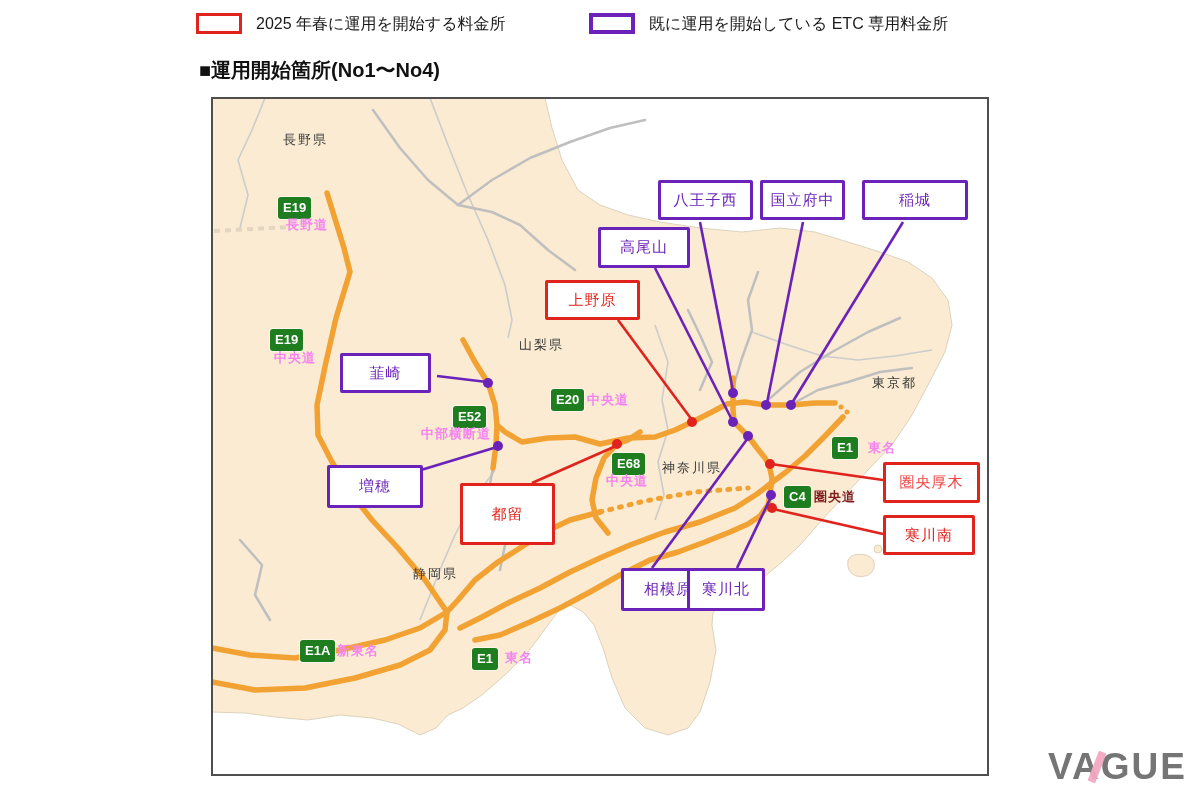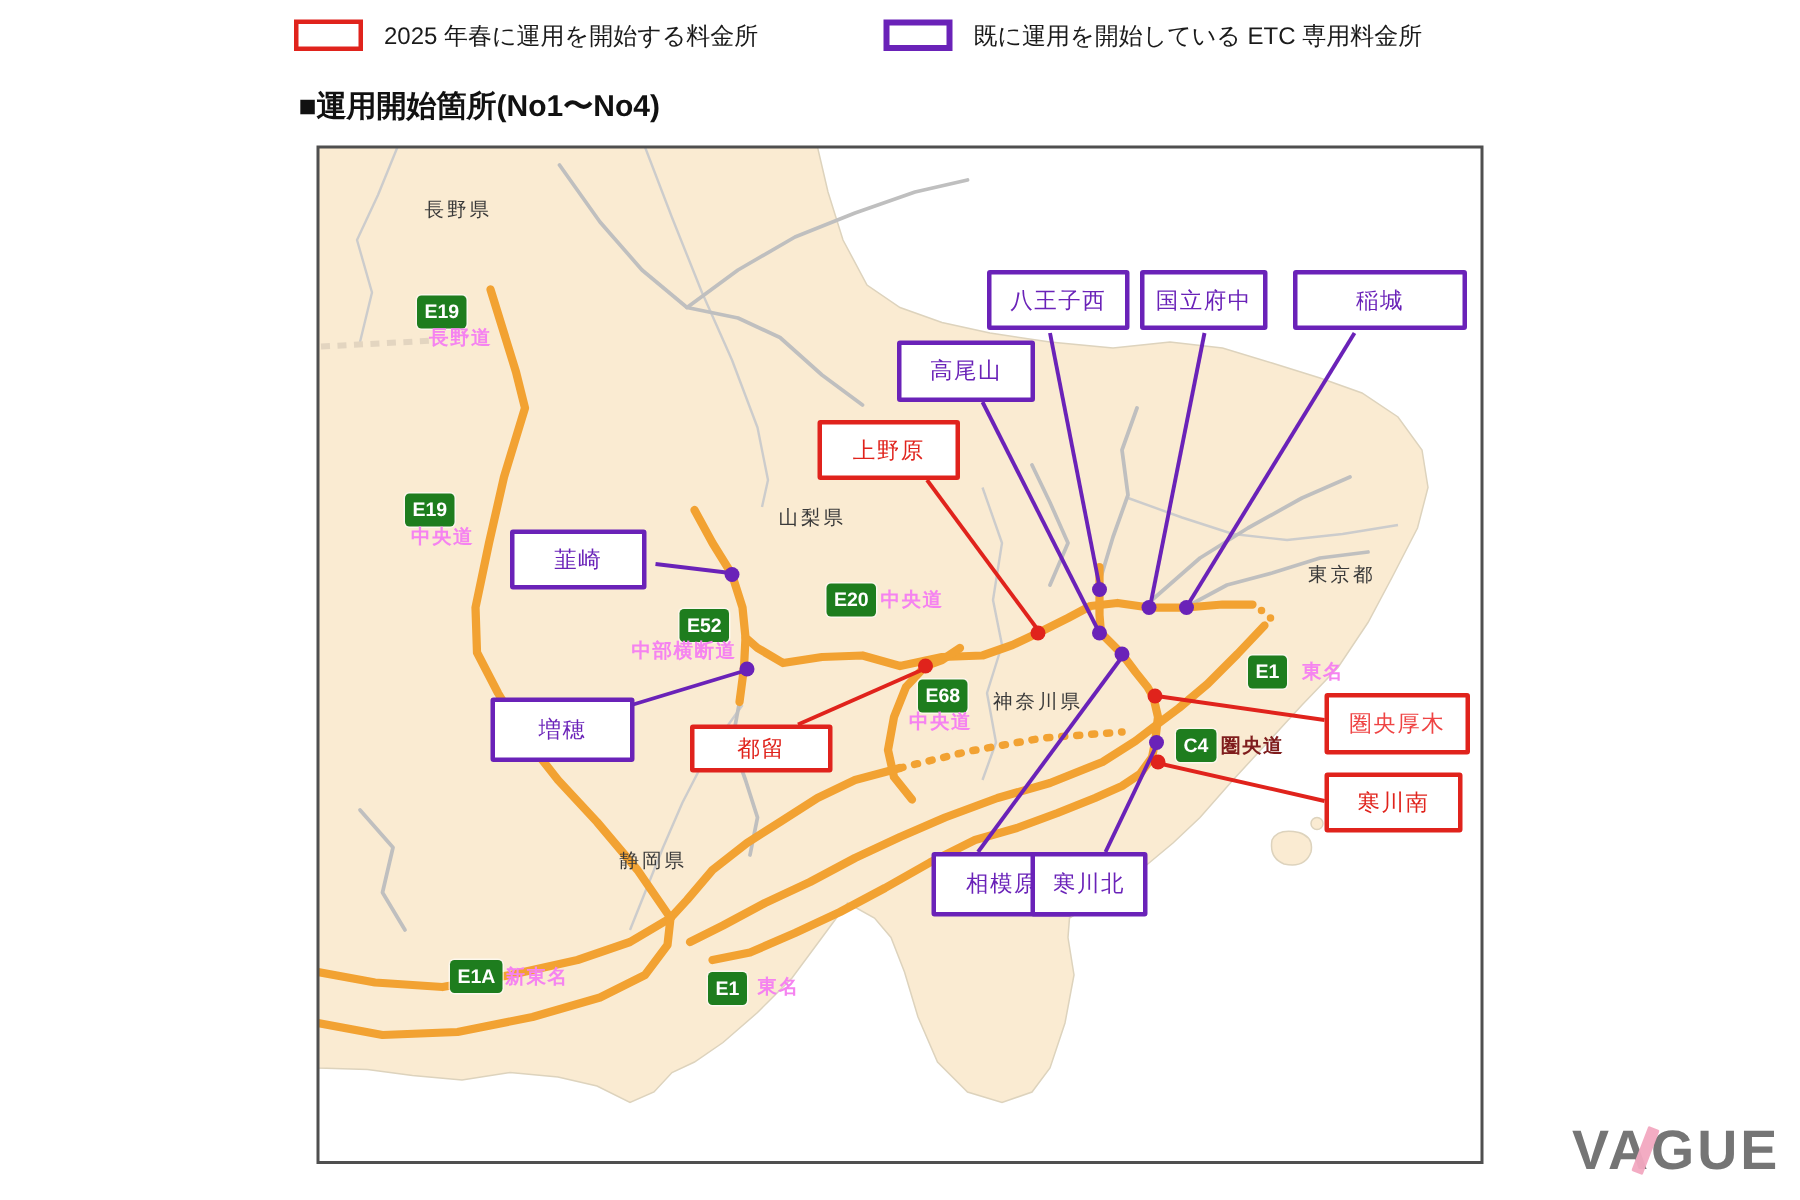--- a/index.html
+++ b/index.html
@@ -135,36 +135,36 @@
   <rect x="212" y="98" width="776" height="677" fill="none" stroke="#4f4f4f" stroke-width="2"></rect>
 </svg>
 
 <div id="overlay-layer" class="abs" style="left:0;top:0;width:1200px;height:800px;">
     <div class="gate-box" style="left: 658px; top: 180px; width: 95px; height: 40px; border-color: rgb(106, 34, 184); color: rgb(106, 34, 184);">
       <span>八王子西</span>
     </div>
     <div class="gate-box" style="left: 760px; top: 180px; width: 85px; height: 40px; border-color: rgb(106, 34, 184); color: rgb(106, 34, 184);">
       <span>国立府中</span>
     </div>
-    <div class="gate-box" style="left: 862px; top: 180px; width: 116px; height: 40px; border-color: rgb(106, 34, 184); color: rgb(106, 34, 184);">
+    <div class="gate-box" style="left: 862px; top: 180px; width: 106px; height: 40px; border-color: rgb(106, 34, 184); color: rgb(106, 34, 184);">
       <span>稲城</span>
     </div>
     <div class="gate-box" style="left: 598px; top: 227px; width: 92px; height: 41px; border-color: rgb(106, 34, 184); color: rgb(106, 34, 184);">
       <span>高尾山</span>
     </div>
     <div class="gate-box" style="left: 545px; top: 280px; width: 95px; height: 40px; border-color: rgb(224, 35, 28); color: rgb(224, 35, 28);">
       <span>上野原</span>
     </div>
     <div class="gate-box" style="left: 340px; top: 353px; width: 91px; height: 40px; border-color: rgb(106, 34, 184); color: rgb(106, 34, 184);">
       <span>韮崎</span>
     </div>
     <div class="gate-box" style="left: 327px; top: 465px; width: 96px; height: 43px; border-color: rgb(106, 34, 184); color: rgb(106, 34, 184);">
       <span>増穂</span>
     </div>
-    <div class="gate-box" style="left: 460px; top: 483px; width: 95px; height: 32px; border-color: rgb(224, 35, 28); color: rgb(224, 35, 28);">
+    <div class="gate-box" style="left: 460px; top: 483px; width: 95px; height: 62px; border-color: rgb(224, 35, 28); color: rgb(224, 35, 28);">
       <span>都留</span>
     </div>
     <div class="gate-box" style="left: 883px; top: 462px; width: 97px; height: 41px; border-color: rgb(224, 35, 28); color: #ef4444;">
       <span>圏央厚木</span>
     </div>
     <div class="gate-box" style="left: 883px; top: 515px; width: 92px; height: 40px; border-color: rgb(224, 35, 28); color: rgb(224, 35, 28);">
       <span>寒川南</span>
     </div>
     <div class="gate-box" style="left: 583px; top: 568px; width: 94px; height: 43px; border-color: rgb(106, 34, 184); color: rgb(106, 34, 184); margin-left: 38px;">
       <span>相模原</span>

